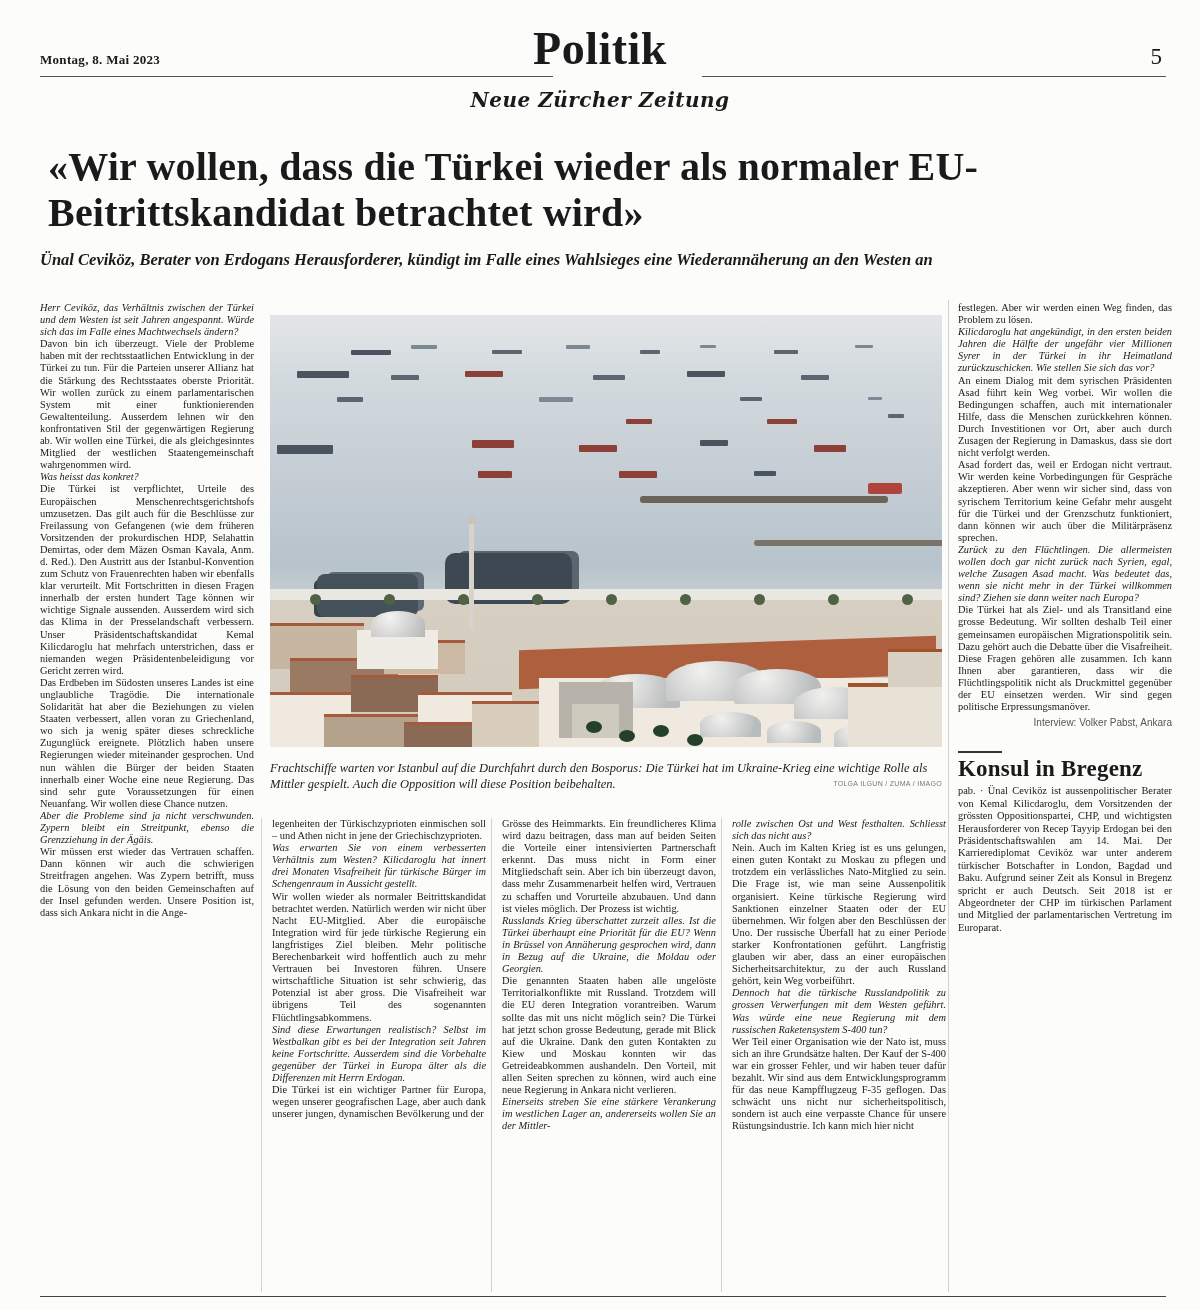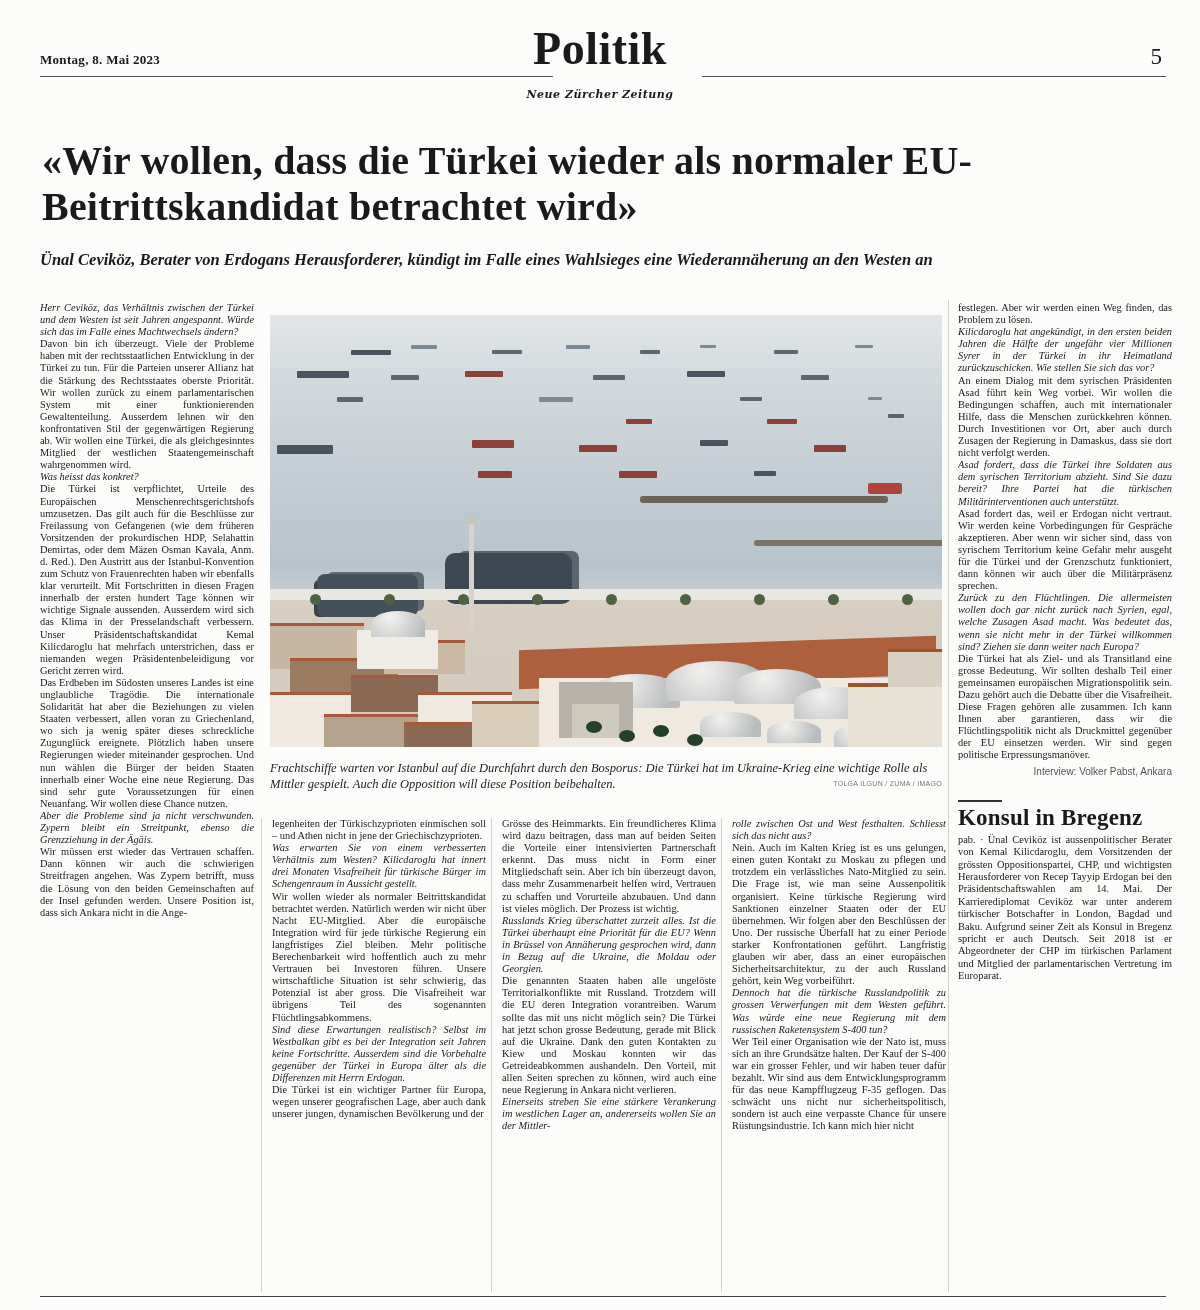--- a/index.html
+++ b/index.html
@@ -1,21 +1,21 @@
 <!DOCTYPE html>
 <html lang="de"><head>
 <meta charset="utf-8">
 <style>
   html,body{margin:0;padding:0;background:#e8e8e6;}
   .page{position:relative;width:1200px;height:1310px;margin:0 auto;background:#fcfcfa;color:#1a1a1a;
         font-family:"Liberation Serif","DejaVu Serif",serif;overflow:hidden;}
   
   .mast-date{position:absolute;left:40px;top:52px;font-size:13px;font-weight:bold;letter-spacing:.3px;}
   .mast-section{position:absolute;left:0;right:0;top:22px;text-align:center;font-size:46px;font-weight:bold;letter-spacing:.5px;}
-  .mast-paper{position:absolute;left:0;right:0;top:88px;text-align:center;font-size:11px;font-weight:bold;font-style:italic;letter-spacing:.5px;font-family:"DejaVu Serif",serif;}
+  .mast-paper{position:absolute;left:0;right:0;top:88px;text-align:center;font-size:20px;font-weight:bold;font-style:italic;letter-spacing:.5px;font-family:"DejaVu Serif",serif;}
   .mast-page{position:absolute;right:38px;top:44px;font-size:23px;}
   .rule{position:absolute;background:#555;height:1px;}
   .rule-left{left:40px;width:513px;top:76px;}
   .rule-right{left:702px;width:464px;top:76px;}
   .rule-bottom{left:40px;width:1126px;top:1296px;background:#444;}
   
   .headline{position:absolute;left:40px;top:136px;width:1000px;font-size:40px;line-height:1.16;font-weight:bold;letter-spacing:.2px;}
   .subhead{position:absolute;left:40px;top:250px;width:1110px;font-size:16.5px;font-weight:bold;font-style:italic;}
   
   .col{position:absolute;width:214px;overflow:hidden;text-align:justify;font-size:10.4px;line-height:12.1px;}
@@ -40,21 +40,21 @@
 
 <div class="page">
 
   <div class="mast-date">Montag, 8. Mai 2023</div>
   <div class="mast-section">Politik</div>
   <div class="rule rule-left"></div>
   <div class="rule rule-right"></div>
   <div class="mast-paper">Neue Zürcher Zeitung</div>
   <div class="mast-page">5</div>
 
-  <h1 class="headline" style="margin:2px;">«Wir wollen, dass die Türkei wieder als normaler EU-Beitrittskandidat betrachtet wird»</h1>
+  <h1 class="headline" style="margin:8px;">«Wir wollen, dass die Türkei wieder als normaler EU-Beitrittskandidat betrachtet wird»</h1>
   <div class="subhead">Ünal Ceviköz, Berater von Erdogans Herausforderer, kündigt im Falle eines Wahlsieges eine Wiederannäherung an den Westen an</div>
 
   <div class="photo" id="photo">
       <div style="left: 12%; top: 8%; width: 40px; height: 5px; background: rgb(73, 84, 94); border-radius: 1px;"></div>
       <div style="left: 21%; top: 7%; width: 26px; height: 4px; background: rgb(124, 136, 148); border-radius: 1px;"></div>
       <div style="left: 33%; top: 8%; width: 30px; height: 4px; background: rgb(91, 102, 112); border-radius: 1px;"></div>
       <div style="left: 44%; top: 7%; width: 24px; height: 4px; background: rgb(124, 136, 148); border-radius: 1px;"></div>
       <div style="left: 55%; top: 8%; width: 20px; height: 4px; background: rgb(91, 102, 112); border-radius: 1px;"></div>
       <div style="left: 64%; top: 7%; width: 16px; height: 3px; background: rgb(124, 136, 148); border-radius: 1px;"></div>
       <div style="left: 75%; top: 8%; width: 24px; height: 4px; background: rgb(91, 102, 112); border-radius: 1px;"></div>
@@ -165,21 +165,20 @@
       <p class="a">Nein. Auch im Kalten Krieg ist es uns gelungen, einen guten Kontakt zu Moskau zu pflegen und trotzdem ein verlässliches Nato-Mitglied zu sein. Die Frage ist, wie man seine Aussenpolitik organisiert. Keine türkische Regierung wird Sanktionen einzelner Staaten oder der EU übernehmen. Wir folgen aber den Beschlüssen der Uno. Der russische Überfall hat zu einer Periode starker Konfrontationen geführt. Langfristig glauben wir aber, dass an einer europäischen Sicherheitsarchitektur, zu der auch Russland gehört, kein Weg vorbeiführt.</p>
       <p class="q">Dennoch hat die türkische Russlandpolitik zu grossen Verwerfungen mit dem Westen geführt. Was würde eine neue Regierung mit dem russischen Raketensystem S-400 tun?</p>
       <p class="a">Wer Teil einer Organisation wie der Nato ist, muss sich an ihre Grundsätze halten. Der Kauf der S-400 war ein grosser Fehler, und wir haben teuer dafür bezahlt. Wir sind aus dem Entwicklungsprogramm für das neue Kampfflugzeug F-35 geflogen. Das schwächt uns nicht nur sicherheitspolitisch, sondern ist auch eine verpasste Chance für unsere Rüstungsindustrie. Ich kann mich hier nicht</p>
     </div>
 
   <div class="col" style="left:958px;top:302px;height:988px;">
     <div>
         <p class="a">festlegen. Aber wir werden einen Weg finden, das Problem zu lösen.</p>
         <p class="q">Kilicdaroglu hat angekündigt, in den ersten beiden Jahren die Hälfte der ungefähr vier Millionen Syrer in der Türkei in ihr Heimatland zurückzuschicken. Wie stellen Sie sich das vor?</p>
         <p class="a">An einem Dialog mit dem syrischen Präsidenten Asad führt kein Weg vorbei. Wir wollen die Bedingungen schaffen, auch mit internationaler Hilfe, dass die Menschen zurückkehren können. Durch Investitionen vor Ort, aber auch durch Zusagen der Regierung in Damaskus, dass sie dort nicht verfolgt werden.</p>
-        <p class="q">Asad fordert, dass die Türkei ihre Soldaten aus dem syrischen Territorium abzieht. Sind Sie dazu bereit? Ihre Partei hat die türkischen Militärinterventionen auch unterstützt.</p>
         <p class="a">Asad fordert das, weil er Erdogan nicht vertraut. Wir werden keine Vorbedingungen für Gespräche akzeptieren. Aber wenn wir sicher sind, dass von syrischem Territorium keine Gefahr mehr ausgeht für die Türkei und der Grenzschutz funktioniert, dann können wir auch über die Militärpräsenz sprechen.</p>
         <p class="q">Zurück zu den Flüchtlingen. Die allermeisten wollen doch gar nicht zurück nach Syrien, egal, welche Zusagen Asad macht. Was bedeutet das, wenn sie nicht mehr in der Türkei willkommen sind? Ziehen sie dann weiter nach Europa?</p>
         <p class="a">Die Türkei hat als Ziel- und als Transitland eine grosse Bedeutung. Wir sollten deshalb Teil einer gemeinsamen europäischen Migrationspolitik sein. Dazu gehört auch die Debatte über die Visafreiheit. Diese Fragen gehören alle zusammen. Ich kann Ihnen aber garantieren, dass wir die Flüchtlingspolitik nicht als Druckmittel gegenüber der EU einsetzen werden. Wir sind gegen politische Erpressungsmanöver.</p>
       </div>
     <div class="byline">Interview: Volker Pabst, Ankara</div>
     <div class="sb-rule"></div>
     <h3 class="sb-title">Konsul in Bregenz</h3>
     <div class="sb-text">pab. · Ünal Ceviköz ist aussenpolitischer Berater von Kemal Kilicdaroglu, dem Vorsitzenden der grössten Oppositionspartei, CHP, und wichtigsten Herausforderer von Recep Tayyip Erdogan bei den Präsidentschaftswahlen am 14. Mai. Der Karrierediplomat Ceviköz war unter anderem türkischer Botschafter in London, Bagdad und Baku. Aufgrund seiner Zeit als Konsul in Bregenz spricht er auch Deutsch. Seit 2018 ist er Abgeordneter der CHP im türkischen Parlament und Mitglied der parlamentarischen Vertretung im Europarat.</div>
   </div>
 

